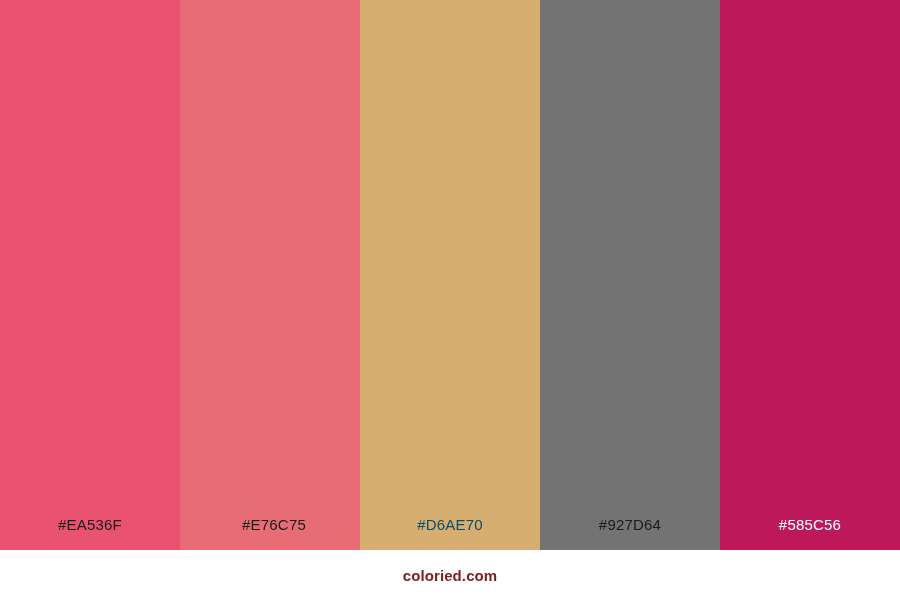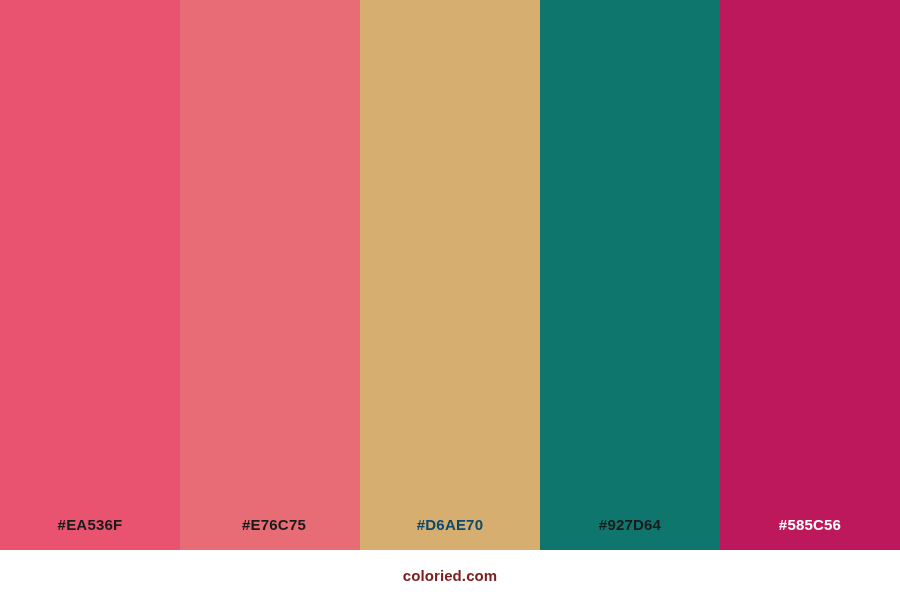--- a/index.html
+++ b/index.html
@@ -33,21 +33,21 @@
     display: flex;
     align-items: flex-end;
     justify-content: center;
   }
   .swatch-label {
     display: block;
     width: 100%;
     text-align: center;
     font-family: "Liberation Sans", sans-serif;
     font-size: 15px;
-    font-weight: 700;
+    font-weight: 400;
     letter-spacing: 0.2px;
     line-height: 1;
     padding-bottom: 18px;
     user-select: none;
   }
   .footer {
     width: 900px;
     height: 50px;
     background: #ffffff;
     display: flex;
@@ -75,21 +75,21 @@
     </div>
 
     <div class="swatch" style="background-color: rgb(231, 108, 117);">
       <span class="swatch-label" style="color: rgb(27, 27, 27); margin-left: 8px;">#E76C75</span>
     </div>
 
     <div class="swatch" style="background-color: rgb(214, 174, 112);">
       <span class="swatch-label" style="color: #0c4a6e;">#D6AE70</span>
     </div>
 
-    <div class="swatch" style="background-color: #0f766e;">
+    <div class="swatch" style="background-color: #737373;">
       <span class="swatch-label" style="color: rgb(27, 27, 27);">#927D64</span>
     </div>
 
     <div class="swatch" style="background-color: #be185d;">
       <span class="swatch-label" style="color: rgb(255, 255, 255);">#585C56</span>
     </div>
 
   </div>
 
   <div class="footer">

